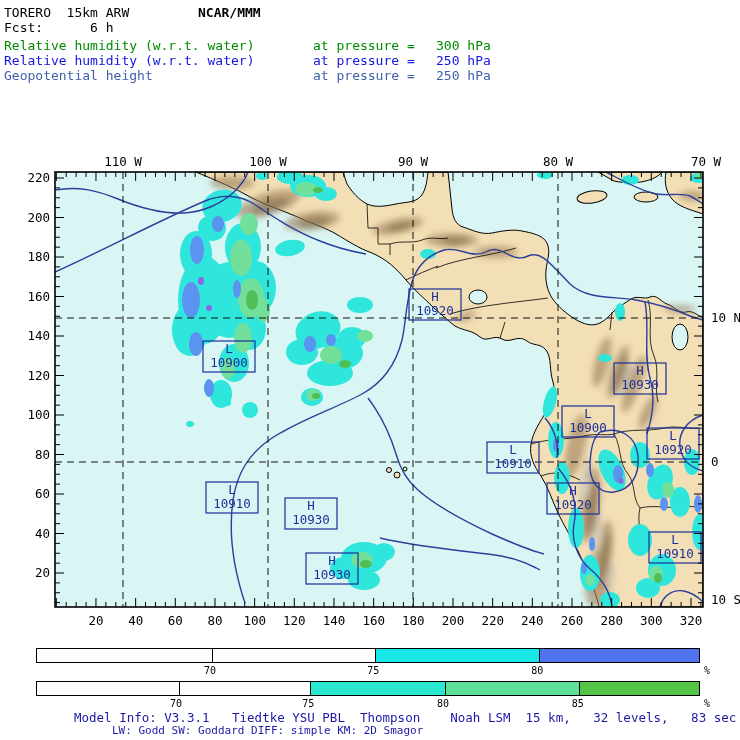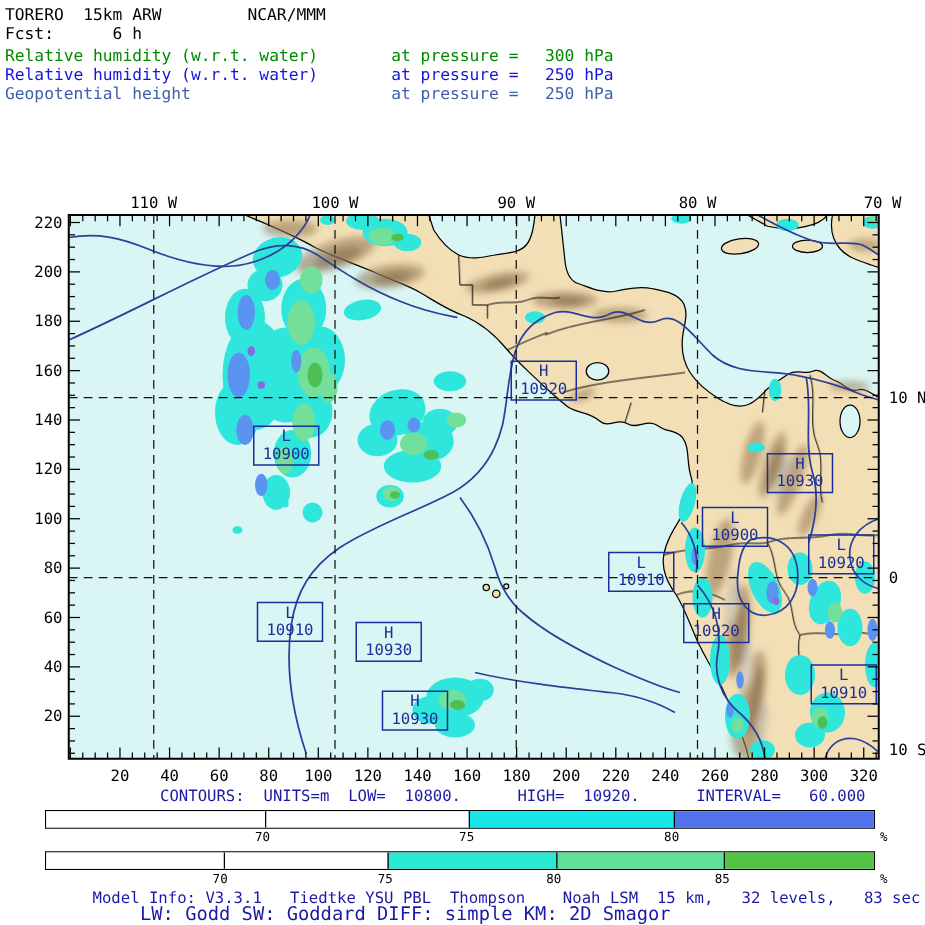--- a/index.html
+++ b/index.html
@@ -12,21 +12,21 @@
   .cbar .seg{height:100%;box-sizing:border-box;}
   .cbar .seg + .seg{border-left:1px solid #000;}
   .cbar-lab{position:absolute;font-size:10px;color:#000;font-weight:500;}
 </style>
 </head>
 <body>
 
 <div class="page">
 
   <div class="mono" style="left:4px;top:6px;">TORERO  15km ARW</div>
-  <div class="mono" style="left:198px;top:6px;">NCAR/MMM</div>
+  <div class="mono" style="left:198px;top:6px;font-weight:bold;">NCAR/MMM</div>
   <div class="mono" style="left:4px;top:21px;">Fcst:      6 h</div>
 
   <div class="mono" style="left: 4px; top: 39px; color: rgb(0, 138, 0);">Relative humidity (w.r.t. water)</div>
   <div class="mono" style="left: 313px; top: 39px; color: rgb(0, 138, 0);">at pressure =</div>
   <div class="mono" style="left: 436px; top: 39px; color: rgb(0, 138, 0);">300 hPa</div>
 
   <div class="mono" style="left: 4px; top: 54px; color: rgb(20, 20, 224);">Relative humidity (w.r.t. water)</div>
   <div class="mono" style="left: 313px; top: 54px; color: rgb(20, 20, 224);">at pressure =</div>
   <div class="mono" style="left: 436px; top: 54px; color: rgb(20, 20, 224);">250 hPa</div>
 
@@ -580,21 +580,20 @@
         <text x="453.00300000000004" y="625" text-anchor="middle">200</text>
         <text x="492.67" y="625" text-anchor="middle">220</text>
         <text x="532.337" y="625" text-anchor="middle">240</text>
         <text x="572.004" y="625" text-anchor="middle">260</text>
         <text x="611.671" y="625" text-anchor="middle">280</text>
         <text x="651.338" y="625" text-anchor="middle">300</text>
         <text x="691.005" y="625" text-anchor="middle">320</text>
       </g>
   </svg>
 
-  <div class="mono navy" style="left:128px;top:630px;font-size:12.5px;">CONTOURS:  UNITS=m  LOW=  10800.      HIGH=  10920.      INTERVAL=   60.000</div>
 
   <div id="colorbars">
       <div class="cbar" style="left: 36px; top: 648px; width: 664px; height: 15px;">
         <div class="seg" style="width: 26.5%; background: rgb(255, 255, 255);"></div>
         <div class="seg" style="width: 24.6%; background: rgb(255, 255, 255);"></div>
         <div class="seg" style="width: 24.7%; background: rgb(23, 231, 231);"></div>
         <div class="seg" style="width: 24.2%; background: rgb(78, 115, 236);"></div>
       </div>
       <div class="cbar-lab" style="left: 203.96px; top: 665px;">70</div>
       <div class="cbar-lab" style="left: 367.304px; top: 665px;">75</div>
@@ -608,14 +607,14 @@
         <div class="seg" style="width: 18.1%; background: rgb(84, 196, 71);"></div>
       </div>
       <div class="cbar-lab" style="left: 170.096px; top: 698px;">70</div>
       <div class="cbar-lab" style="left: 302.232px; top: 698px;">75</div>
       <div class="cbar-lab" style="left: 437.024px; top: 698px;">80</div>
       <div class="cbar-lab" style="left: 571.816px; top: 698px;">85</div>
       <div class="cbar-lab" style="left: 704px; top: 698px;">%</div>
     </div>
 
   <div class="mono navy" style="left:74px;top:711px;font-size:12.5px;">Model Info: V3.3.1   Tiedtke YSU PBL  Thompson    Noah LSM  15 km,   32 levels,   83 sec</div>
-  <div class="mono navy" style="left:112px;top:724px;font-size:15px;">LW: Godd SW: Goddard DIFF: simple KM: 2D Smagor</div>
+  <div class="mono navy" style="left:112px;top:724px;font-size:11px;">LW: Godd SW: Goddard DIFF: simple KM: 2D Smagor</div>
 </div>
 
 </body></html>

